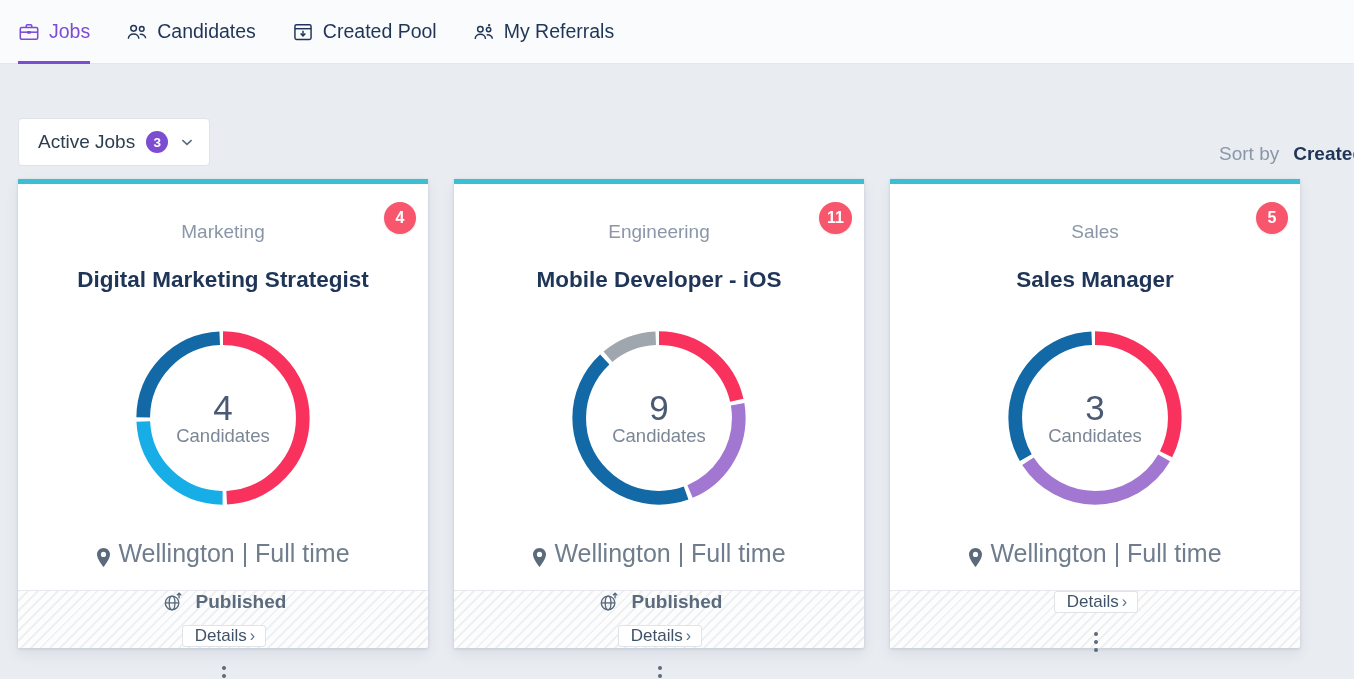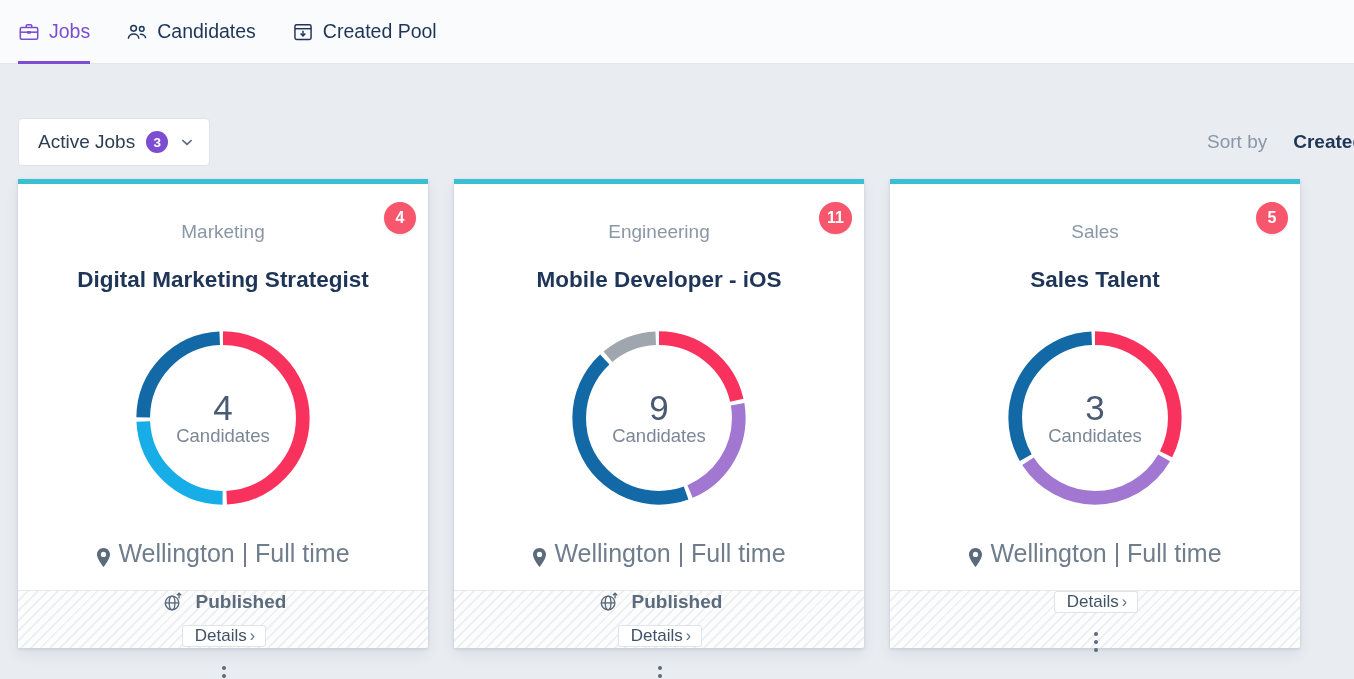--- a/index.html
+++ b/index.html
@@ -82,25 +82,25 @@
     display: flex;
     align-items: center;
     justify-content: center;
     padding: 0 6px;
   }
   .chev { width: 16px; height: 16px; display: block; }
 
   .sort-wrap {
     position: absolute;
     right: 0;
-    top: 0;
+    top: 12px;
     height: 74px;
     display: flex;
     align-items: center;
-    gap: 26px;
+    gap: 14px;
     padding-right: 0;
     white-space: nowrap;
   }
   .sort-by-label { font-size: 19px; color: #8a97a8; }
   .sort-value {
     font-size: 19px;
     font-weight: bold;
     color: #1f3557;
     cursor: pointer;
     margin-right: -10px;
@@ -284,20 +284,32 @@
       <svg viewBox="0 0 24 24" fill="none" stroke="#1f3557" stroke-width="1.6">
         <rect x="3.2" y="4.2" width="17.6" height="16" rx="1.8"></rect>
         <path d="M3.2 8.4h17.6"></path>
         <path d="M12 10.6v5.4"></path>
         <path d="M9.4 13.6L12 16.2l2.6-2.6"></path>
       </svg>
     </span>
     <span>Created Pool</span>
   </div>
 
+  <div class="nav-tab">
+    <span class="nav-ico">
+      <svg viewBox="0 0 24 24" fill="none" stroke="#1f3557" stroke-width="1.6">
+        <circle cx="8" cy="9" r="3"></circle>
+        <path d="M2.4 19.6c0-3.1 2.5-5.1 5.6-5.1s5.6 2 5.6 5.1"></path>
+        <circle cx="17" cy="9.4" r="2.4"></circle>
+        <path d="M14.9 15.2c2.9-.5 6.2 1 6.2 4.2"></path>
+        <path d="M17.6 3.2v2.6M16.3 4.5h2.6" stroke-width="1.4"></path>
+      </svg>
+    </span>
+    <span>My Referrals</span>
+  </div>
 
 </div>
 
 <div class="toolbar">
 
   <div class="filter-select">
     <span class="filter-label">Active Jobs</span>
     <span class="filter-badge">3</span>
     <span class="chev">
       <svg viewBox="0 0 16 16" fill="none" stroke="#5b6b7c" stroke-width="1.5">
@@ -415,21 +427,21 @@
           <i></i>
           <i></i>
         </div>
     </div>
   </div>
 
   <div class="card">
     <div class="card-badge">5</div>
     <div class="card-body">
       <div class="card-dept">Sales</div>
-      <div class="card-title">Sales Talent</div>
+      <div class="card-title">Sales Manager</div>
       <div class="donut-wrap">
         <svg viewBox="0 0 100 100">
           <g>
               <circle cx="50" cy="50" r="42" fill="none" stroke="#f8325d" stroke-width="7.2" stroke-dasharray="85.67662970621369 263.89378290154264" stroke-dashoffset="0" transform="rotate(-90 50 50)"></circle>
               <circle cx="50" cy="50" r="42" fill="none" stroke="#a177d1" stroke-width="7.2" stroke-dasharray="85.67662970621369 263.89378290154264" stroke-dashoffset="-87.87662970621369" transform="rotate(-90 50 50)"></circle>
               <circle cx="50" cy="50" r="42" fill="none" stroke="#1269a6" stroke-width="7.2" stroke-dasharray="85.94052348911522 263.89378290154264" stroke-dashoffset="-175.75325941242738" transform="rotate(-90 50 50)"></circle>
             </g>
         </svg>
         <div class="donut-center">
           <div class="donut-num">3</div>

